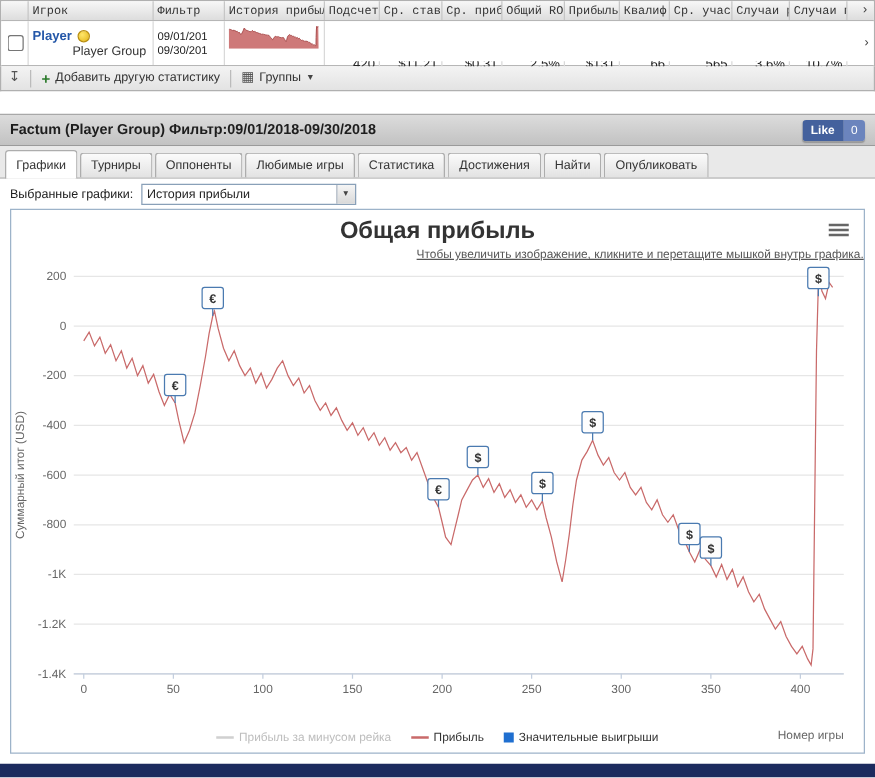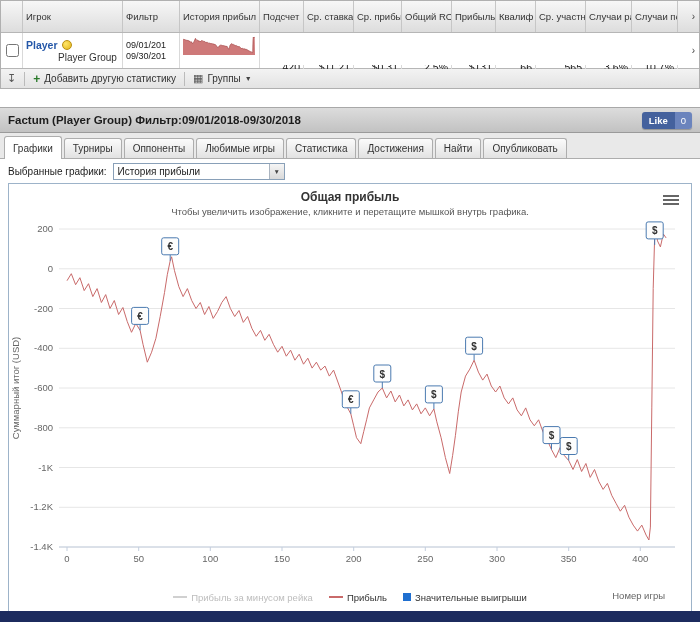--- a/index.html
+++ b/index.html
@@ -1,22 +1,22 @@
 <!DOCTYPE html>
 <html><head>
 <meta charset="utf-8">
 <style>
   html,body{margin:0;padding:0;width:700px;height:622px;overflow:hidden;background:#fff;
     font-family:"Liberation Sans",sans-serif;position:relative;}
   *{box-sizing:border-box;}
 
   
   .stats-wrap{border:1px solid #b0b0b0;border-bottom:none;}
-  .thead{display:flex;height:32px;background:linear-gradient(#f7f7f7,#dddddd);
-    border-bottom:1px solid #b6b6b6;font-size:9.5px;color:#333;}
+  .thead{display:flex;height:16px;background:linear-gradient(#f7f7f7,#dddddd);
+    border-bottom:1px solid #b6b6b6;font-size:9.5px;color:#333;font-family:Liberation Mono, monospace;}
   .th{border-right:1px solid #c6c6c6;display:flex;align-items:center;padding:0 3px;
     white-space:nowrap;overflow:hidden;}
   .th-cols{display:flex;}
   .cb-col{width:22px;justify-content:center;}
   .w0{width:100px}.w1{width:57px}.w2{width:80px}.w3{width:44px}.w4{width:50px}
   .w5{width:48px}.w6{width:50px}.w7{width:44px}.w8{width:40px}.w9{width:50px}
   .w10{width:46px}.w11{width:46px}
   .arrow-col{flex:1;display:flex;align-items:center;justify-content:flex-end;
     padding:0 4px;color:#444;font-size:10px;border-right:none;cursor:pointer;}
   .trow{display:flex;height:36px;background:#fff;border-bottom:1px solid #b6b6b6;
@@ -61,33 +61,33 @@
   .tab.active{background:#fff;height:23px;line-height:23px;margin-bottom:-1px;position:relative;z-index:2;}
 
   .chart-controls{display:flex;align-items:center;height:24px;padding:0 8px;font-size:10px;color:#222;background:#fff;}
   .select{margin-left:6px;width:172px;height:17px;border:1px solid #89a0b8;display:flex;
     align-items:center;font-size:10px;padding-left:4px;background:#fff;cursor:pointer;}
   .select .caret{margin-left:auto;width:15px;height:100%;background:linear-gradient(#f5f5f5,#d9d9d9);
     border-left:1px solid #aab4c0;display:flex;align-items:center;justify-content:center;font-size:6.5px;color:#444;}
 
   
   .chart-box{margin:0 8px;height:436px;border:1px solid #9db3c9;background:#fff;position:relative;}
-  .chart-title{text-align:center;font-size:12px;font-weight:bold;color:#333;padding-top:6px;}
-  .chart-subtitle{text-align:center;font-size:9.5px;color:#555;padding-top:2px;}
+  .chart-title{text-align:center;font-size:19px;font-weight:bold;color:#333;padding-top:6px;}
+  .chart-subtitle{text-align:right;font-size:9.5px;color:#555;padding-top:2px;text-decoration:underline;}
   .hamburger{position:absolute;top:9px;right:12px;width:16px;cursor:pointer;}
   .hamburger div{height:2px;background:#666;margin:2px 0;}
   svg text.tk{font:9.5px "Liberation Sans",sans-serif;fill:#666;}
   svg text.fl{font:bold 10px "Liberation Sans",sans-serif;fill:#333;}
   .legend-row{display:flex;justify-content:center;align-items:center;gap:16px;
     font-size:9.5px;color:#333;position:relative;height:16px;}
   .lg-item{display:flex;align-items:center;gap:4px;cursor:pointer;}
   .lg-item.dis{color:#bdbdbd;}
   .sw-line{width:14px;height:2px;display:inline-block;}
   .sw-sq{width:8px;height:8px;display:inline-block;}
-  .xlabel-html{position:absolute;right:26px;top:1px;font-size:9.5px;color:#666;}
+  .xlabel-html{position:absolute;right:16px;top:1px;font-size:9.5px;color:#666;}
 
   .footer-bar{position:absolute;left:0;right:0;bottom:0;height:11px;background:#1c2b5e;}
 </style>
 </head>
 <body>
 
 <div class="stats-wrap">
   <div class="thead">
     <div class="th cb-col"></div>
     <div class="th-cols">

